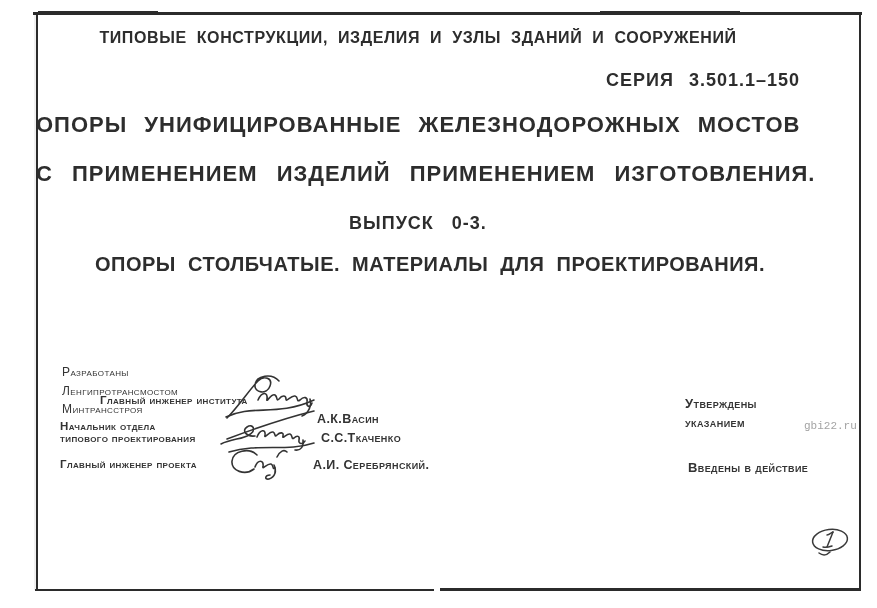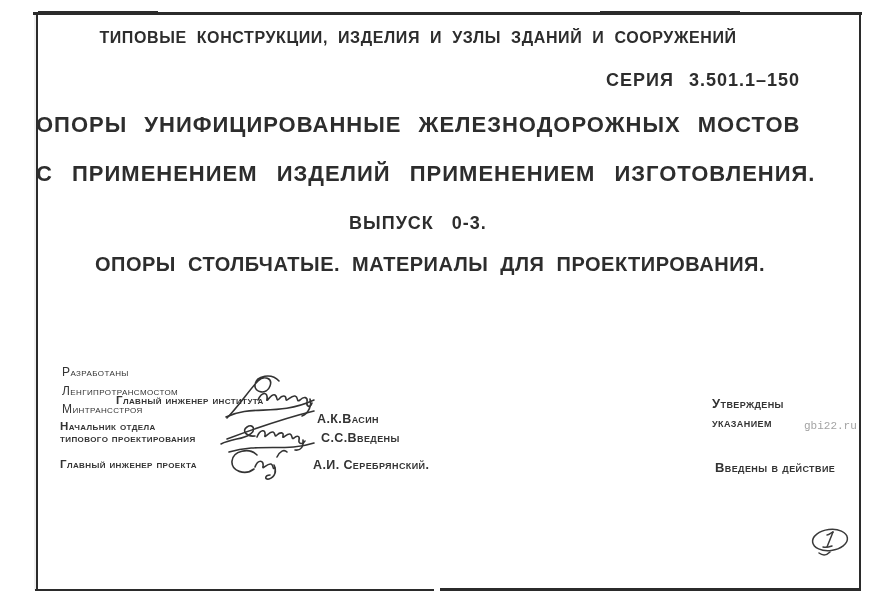--- a/index.html
+++ b/index.html
@@ -37,21 +37,21 @@
     position:absolute;left:62px;top:327px;
     font-weight:normal;font-variant:small-caps;font-size:12px;
     letter-spacing:.4px;line-height:18.5px;color:#333;white-space:nowrap;margin-top:36px;
   }
   .sig-name{
     position:absolute;font-weight:bold;font-variant:small-caps;
     font-size:12.5px;letter-spacing:.4px;color:#333;white-space:nowrap;
   }
   .approval-text{
     position:absolute;font-weight:bold;font-variant:small-caps;
-    font-size:13px;letter-spacing:.4px;color:#333;white-space:nowrap;margin-left:27px;
+    font-size:13px;letter-spacing:.4px;color:#333;white-space:nowrap;
   }
   .watermark{
     position:absolute;left:804px;top:420px;
     font-size:11px;color:#a3a3a3;z-index:3;letter-spacing:0;font-family:Liberation Mono, monospace;
   }
   .sig{position:absolute;}
   .sig path{fill:none;stroke:#333;stroke-width:1.6;stroke-linecap:round;stroke-linejoin:round;}
   .stamp{position:absolute;left:807px;top:524px;}
   .stamp path,.stamp ellipse{fill:none;stroke:#3a3a3a;stroke-width:1.5;stroke-linecap:round;}
 </style>
@@ -74,41 +74,41 @@
   <div class="hdr hdr-title2">С ПРИМЕНЕНИЕМ ИЗДЕЛИЙ ПРИМЕНЕНИЕМ ИЗГОТОВЛЕНИЯ.</div>
   <div class="hdr hdr-issue">ВЫПУСК 0-3.</div>
   <div class="hdr hdr-subtitle">ОПОРЫ СТОЛБЧАТЫЕ. МАТЕРИАЛЫ ДЛЯ ПРОЕКТИРОВАНИЯ.</div>
 
   <div class="dev-block">
     <div>Разработаны</div>
     <div>Ленгипротрансмостом</div>
     <div>Минтрансстроя</div>
   </div>
 
-  <div class="small-label" style="left:72px;top:394px;padding-left:44px;">Главный инженер института</div>
+  <div class="small-label" style="left:56px;top:394px;padding-left:44px;">Главный инженер института</div>
   <svg class="sig" style="left:222px;top:373px;" width="105" height="48" viewBox="0 0 105 48">
     <path d="M57,8 C50,0 34,2 33,12 C32,20 45,22 48,13 C51,5 42,2 36,8 C28,16 16,34 5,45"></path>
     <path d="M36,27 C40,18 46,19 45,26 C44,31 49,20 53,22 C56,24 54,29 57,26 C60,22 64,22 64,26 C64,30 69,22 73,23 C77,24 74,30 78,27 C82,23 86,24 85,29 C84,33 88,36 90,30"></path>
     <path d="M88,26 C90,32 87,40 80,43"></path>
     <path d="M4,44 C30,31 55,44 92,27"></path>
   </svg>
   <div class="sig-name" style="left:317px;top:412px;">А.К.Васин</div>
 
   <div class="small-label" style="left:60px;top:420px;">
     <div>Начальник отдела</div>
     <div>типового проектирования</div>
   </div>
   <svg class="sig" style="left:219px;top:409px;" width="100" height="45" viewBox="0 0 100 45">
     <path d="M95,2 C70,8 40,18 8,30"></path>
     <path d="M2,35 C12,30 24,30 30,26 C38,21 34,14 28,18 C22,22 28,28 36,27"></path>
     <path d="M38,28 C41,20 47,20 46,26 C45,31 50,22 54,23 C57,24 55,29 58,26 C61,23 65,23 64,27 C63,31 68,24 71,25 C74,26 72,31 75,29 C78,26 81,27 80,31 C79,35 84,36 86,32"></path>
     <path d="M84,31 C85,37 82,42 76,41"></path>
     <path d="M10,43 C40,34 68,43 95,34"></path>
   </svg>
-  <div class="sig-name" style="left:321px;top:431px;">С.С.Введены</div>
+  <div class="sig-name" style="left:321px;top:431px;">С.С.Ткаченко</div>
 
   <div class="small-label" style="left:60px;top:458px;">Главный инженер проекта</div>
   <svg class="sig" style="left:221px;top:447px;" width="70" height="34" viewBox="0 0 70 34">
     <path d="M36,8 C28,0 12,4 11,14 C10,24 24,29 33,22"></path>
     <path d="M34,20 C37,12 43,13 42,19 C41,24 46,16 50,17 C53,18 51,23 54,21"></path>
     <path d="M53,18 C56,24 54,30 48,32 C43,33 44,28 49,28"></path>
     <path d="M56,10 C59,4 63,2 66,5"></path>
   </svg>
   <div class="sig-name" style="left:313px;top:458px;">А.И. Серебрянский.</div>
 

